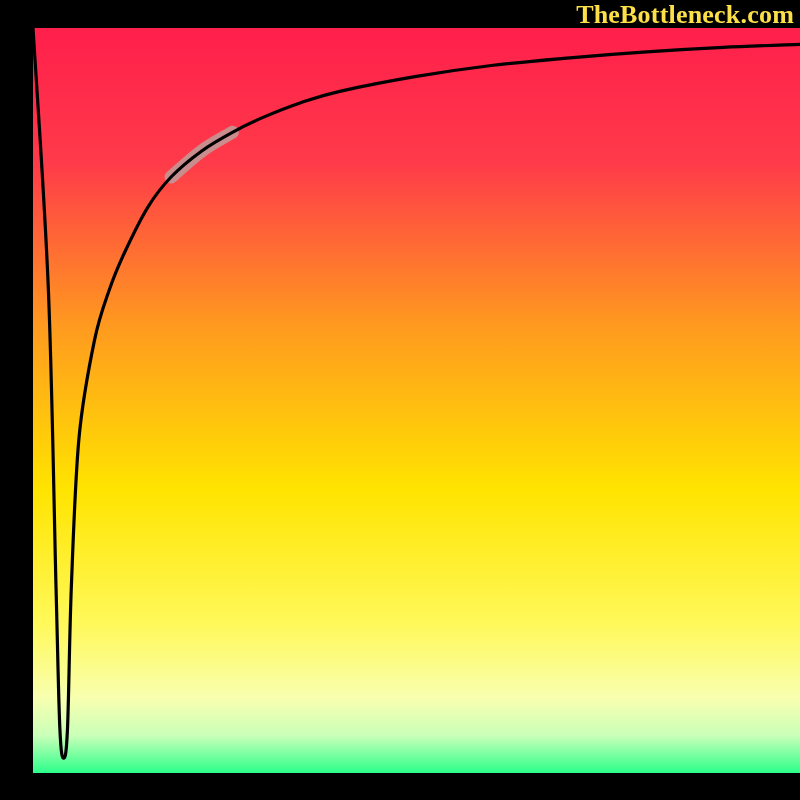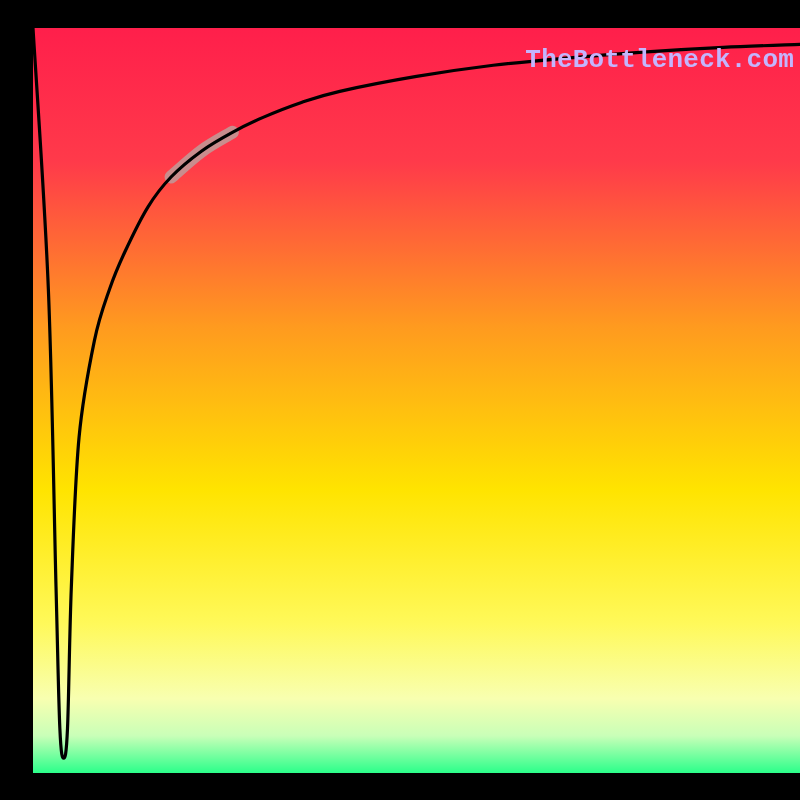--- a/index.html
+++ b/index.html
@@ -13,27 +13,26 @@
   .frame {
     position: relative;
     width: 800px;
     height: 800px;
     background: #000;
   }
   .watermark {
     position: absolute;
     top: 0px;
     right: 6px;
-    font-family: Liberation Mono, monospace;
+    font-family: Liberation Serif, serif;
     font-size: 26px;
     font-weight: 600;
-    color: #c4b5fd;
+    color: #fde047;
     letter-spacing: 0.2px;
     user-select: none;
-    margin-top: 45px;
   }
   svg {
     display: block;
   }
 </style>
 </head>
 <body>
 <div class="frame">
 
 <div class="watermark">TheBottleneck.com</div>

